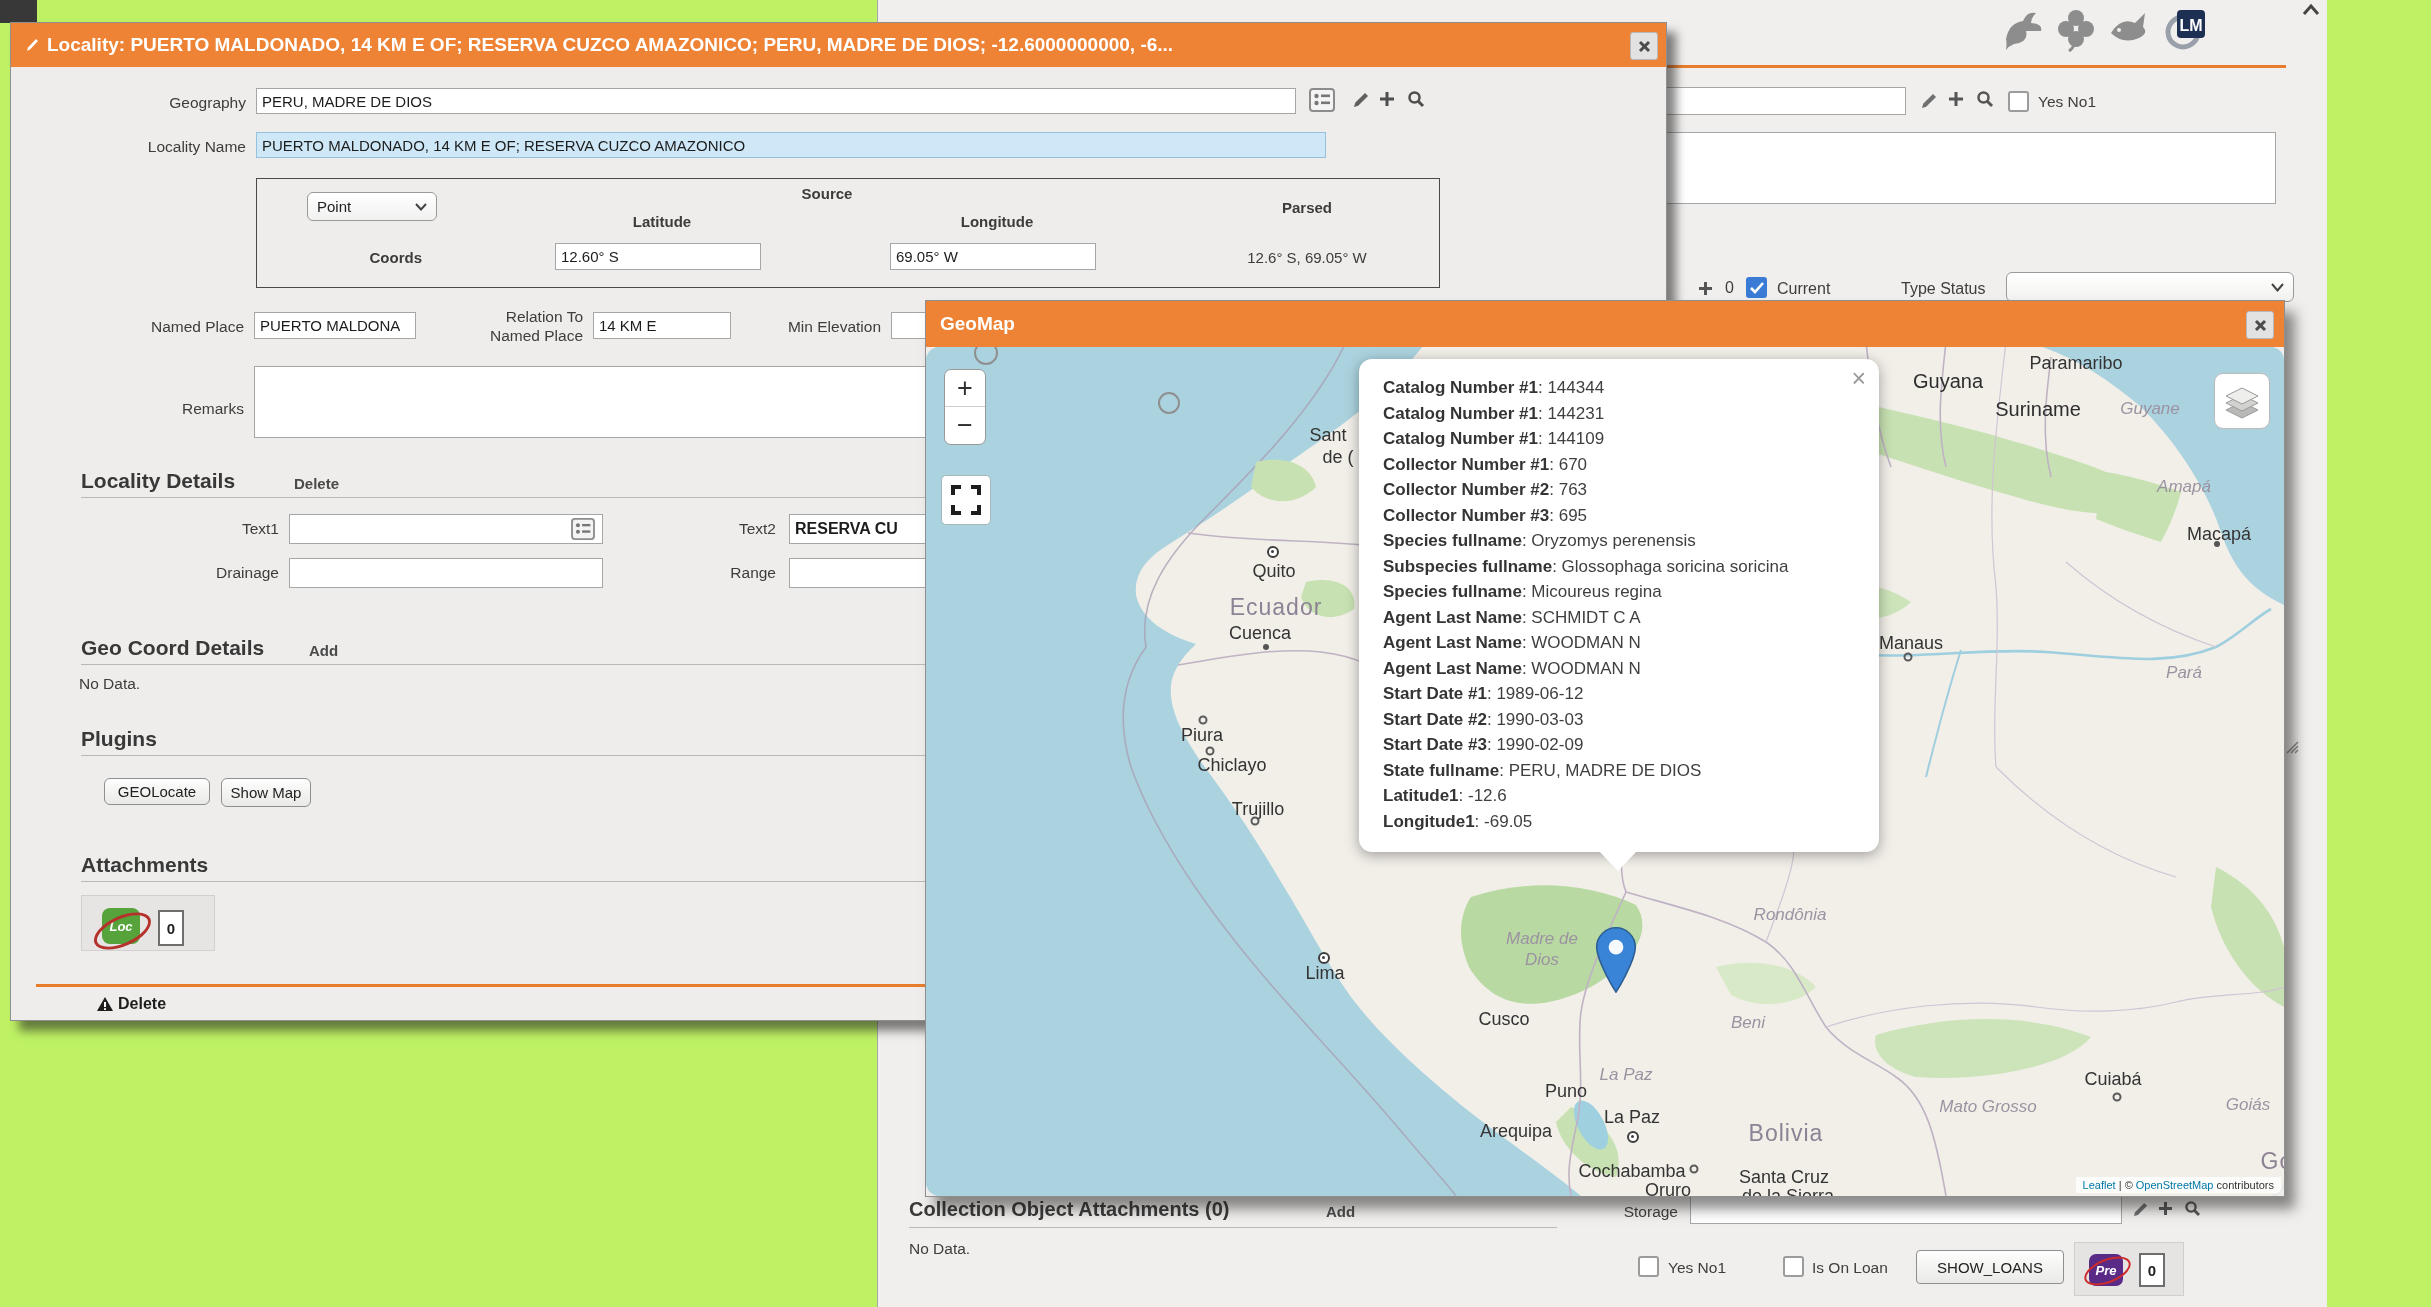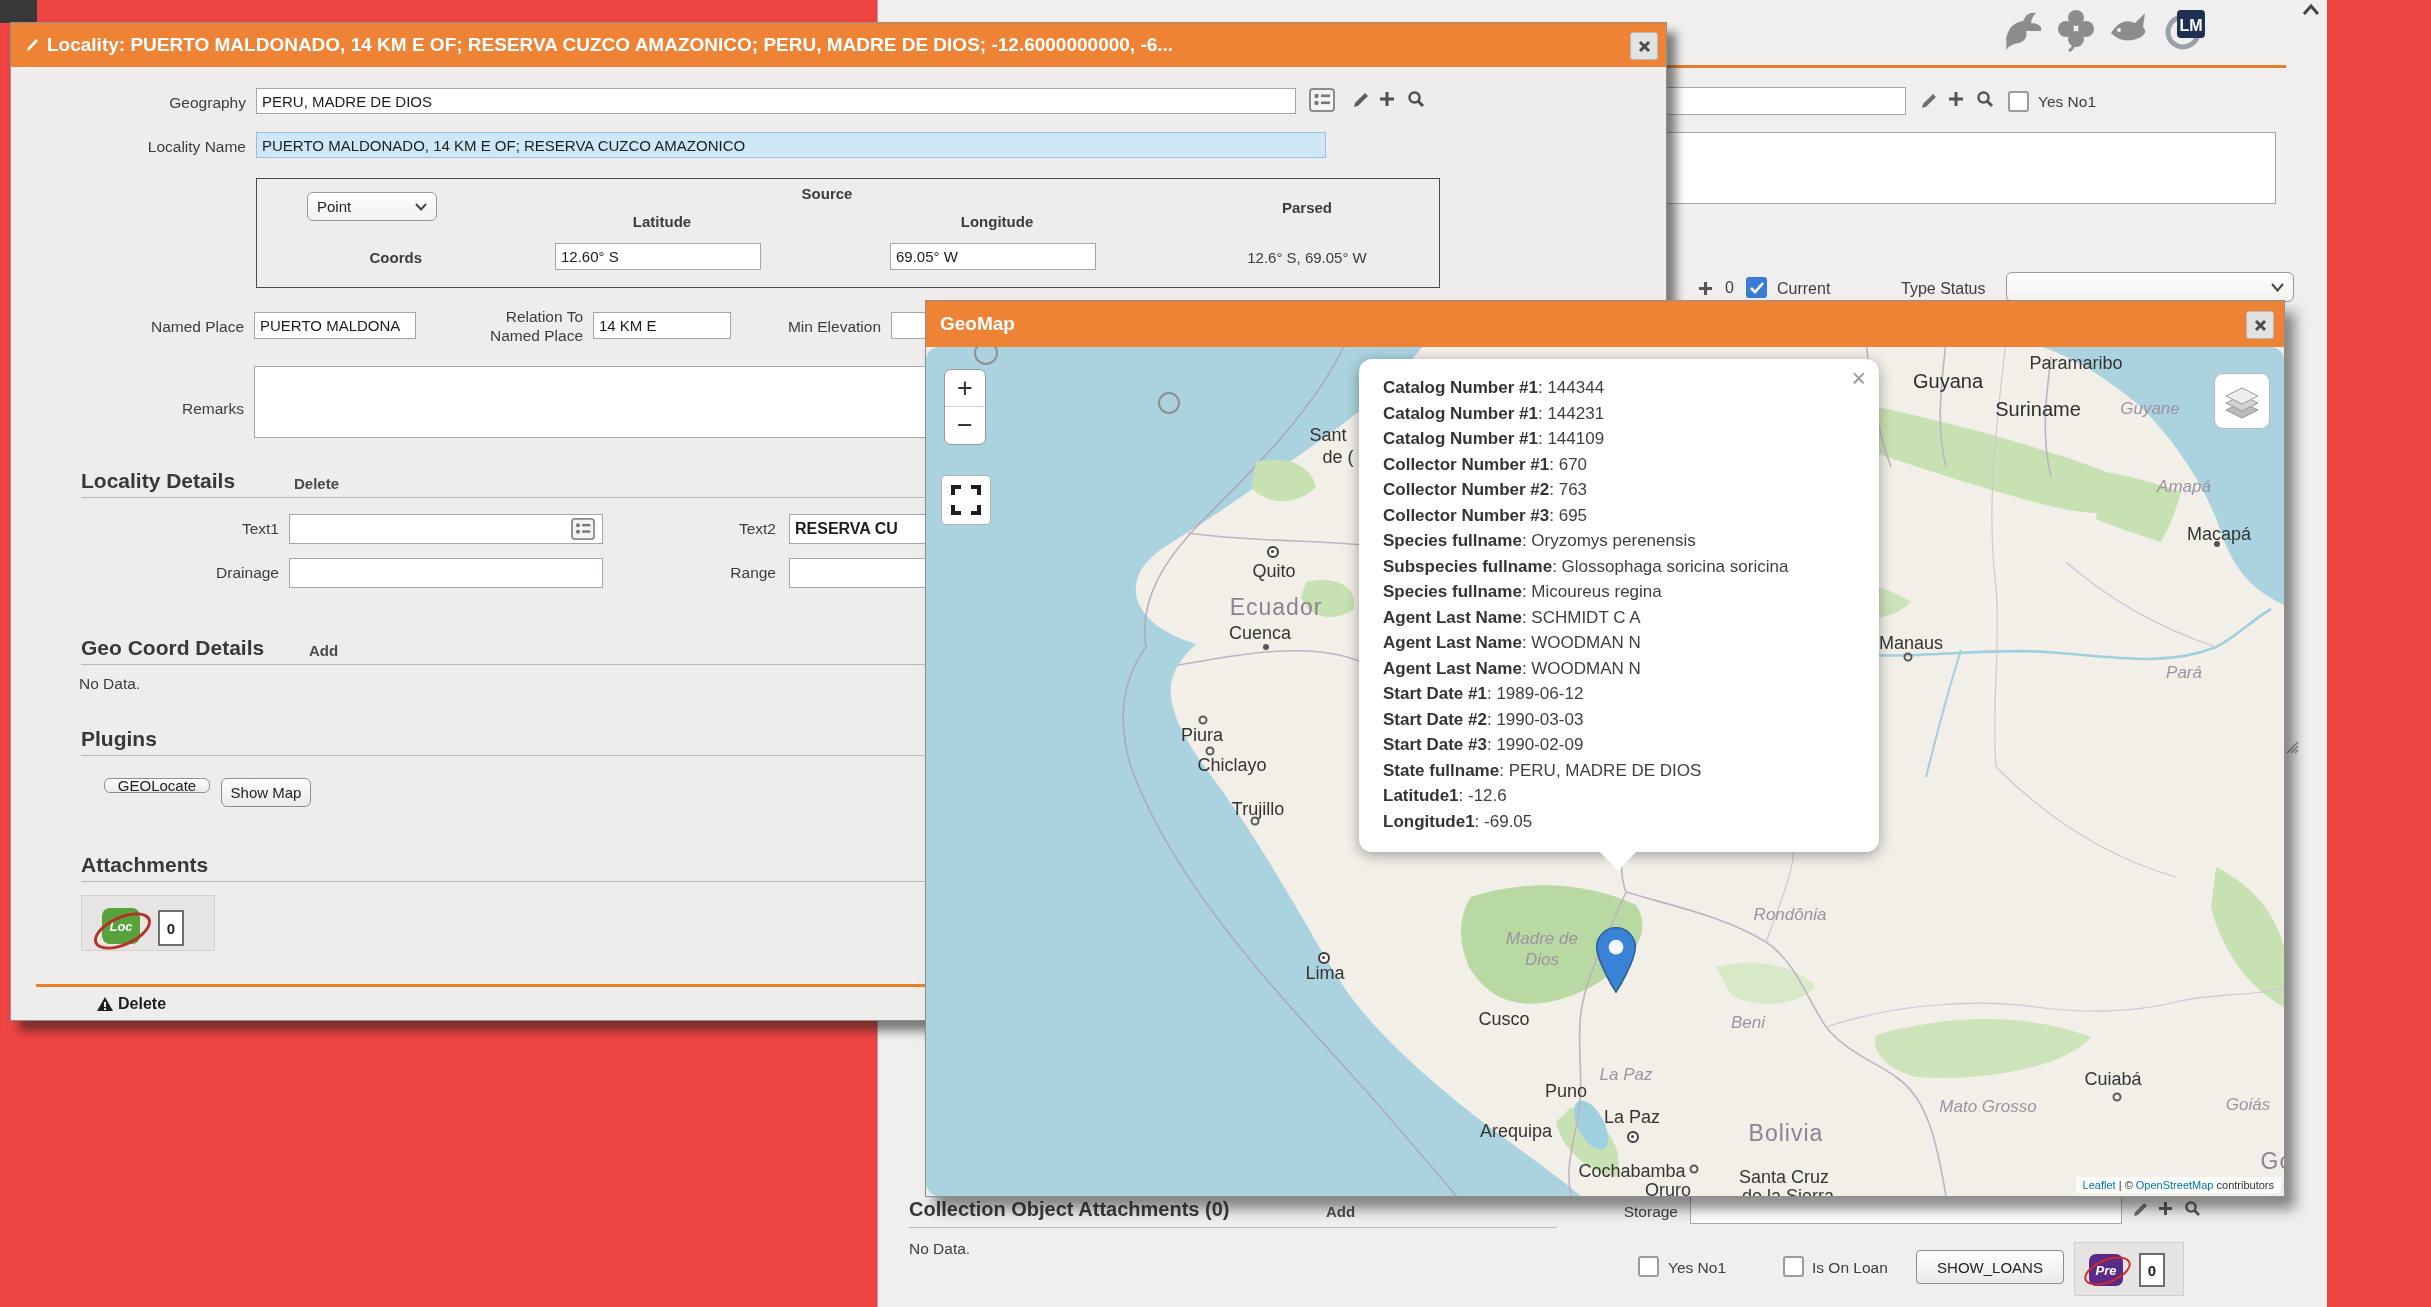--- a/index.html
+++ b/index.html
@@ -1,17 +1,17 @@
 <!DOCTYPE html>
 <html><head>
 <meta charset="utf-8">
 <style>
   html,body{margin:0;padding:0;background:#fff;}
   #screen{position:relative;width:2431px;height:1307px;overflow:hidden;
-          font-family:"Liberation Sans",sans-serif;background:#ef4444;}
+          font-family:"Liberation Sans",sans-serif;background:#bef264;}
   .abs{position:absolute;}
 
   
   .tfield{position:absolute;background:#fff;border:1px solid #a6a6a6;font-family:"Liberation Sans",sans-serif;
           font-size:15px;color:#1c1c1c;padding:2px 5px;box-sizing:border-box;}
   .tarea{position:absolute;background:#fff;border:1px solid #a6a6a6;box-sizing:border-box;resize:none;}
   .lbl{position:absolute;font-size:15.5px;color:#3d3d3d;text-align:right;}
   .lbl-l{position:absolute;font-size:15.5px;color:#3d3d3d;}
   .hd{position:absolute;font-size:21px;font-weight:bold;color:#383838;}
   .hd2{position:absolute;font-size:20px;font-weight:bold;color:#383838;white-space:nowrap;}
@@ -329,21 +329,21 @@
     <span class="lbl" style="left:645px;top:541px;width:120px;">Range</span>
     <input class="tfield" style="left: 778px; top: 535px; width: 650px; height: 30px;" value="">
 
     <span class="hd" style="left:70px;top:613px;">Geo Coord Details</span>
     <span class="seclink" style="left:298px;top:619px;">Add</span>
     <div class="secline" style="left:70px;top:641px;width:1560px;"></div>
     <span class="lbl-l" style="left:68px;top:652px;">No Data.</span>
 
     <span class="hd" style="left:70px;top:704px;">Plugins</span>
     <div class="secline" style="left:70px;top:732px;width:1560px;"></div>
-    <button class="btn" style="left:93px;top:755px;width:106px;height:15px;">GEOLocate</button>
+    <button class="btn" style="left:93px;top:755px;width:106px;height:27px;">GEOLocate</button>
     <button class="btn" style="left:210px;top:755px;width:90px;height:29px;">Show Map</button>
 
     <span class="hd" style="left:70px;top:830px;">Attachments</span>
     <div class="secline" style="left:70px;top:858px;width:1560px;"></div>
     <div class="abs" style="left:70px;top:872px;width:134px;height:56px;background:#e7e5e3;border:1px solid #d2d0ce;box-sizing:border-box;">
       <span class="abs" style="left:10px;top:10px;width:58px;height:44px;">
         <span class="abs" style="left:10px;top:2px;width:38px;height:36px;background:#57a33b;border-radius:8px;display:flex;align-items:center;justify-content:center;color:#fff;font-weight:bold;font-style:italic;font-size:13px;">Loc</span>
         <span class="abs" style="left:0px;top:10px;width:55px;height:24px;border:3px solid #b5322c;border-radius:50%;transform:rotate(-24deg);"></span>
       </span>
       <span class="numbox" style="left:76px;top:14px;width:26px;height:36px;">0</span>

